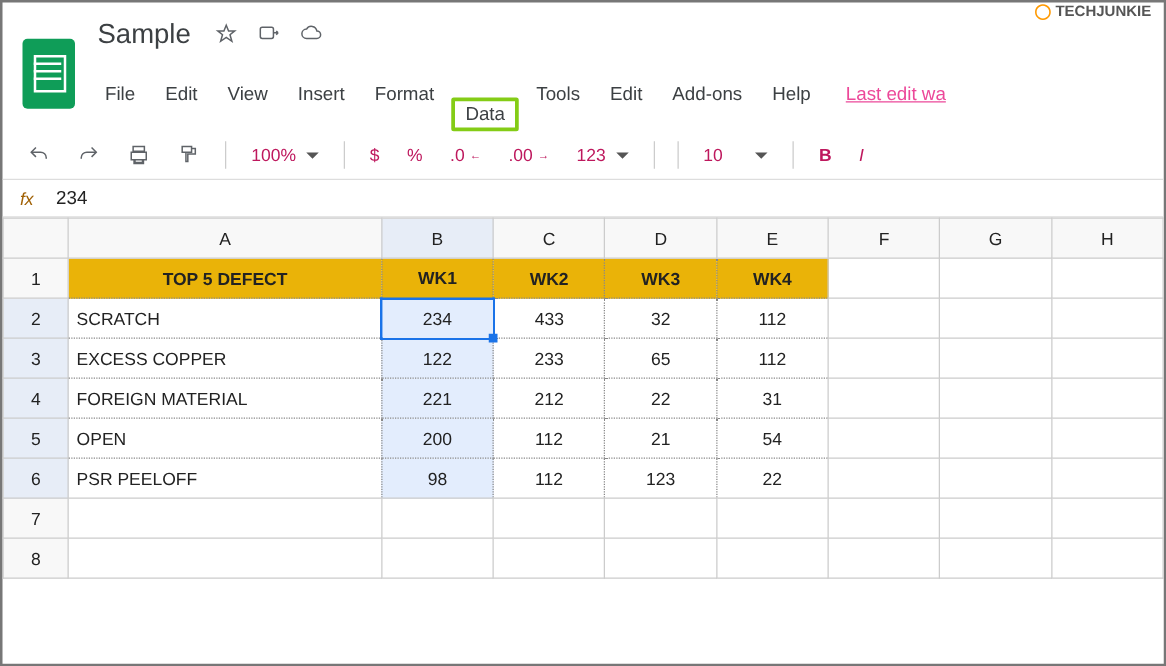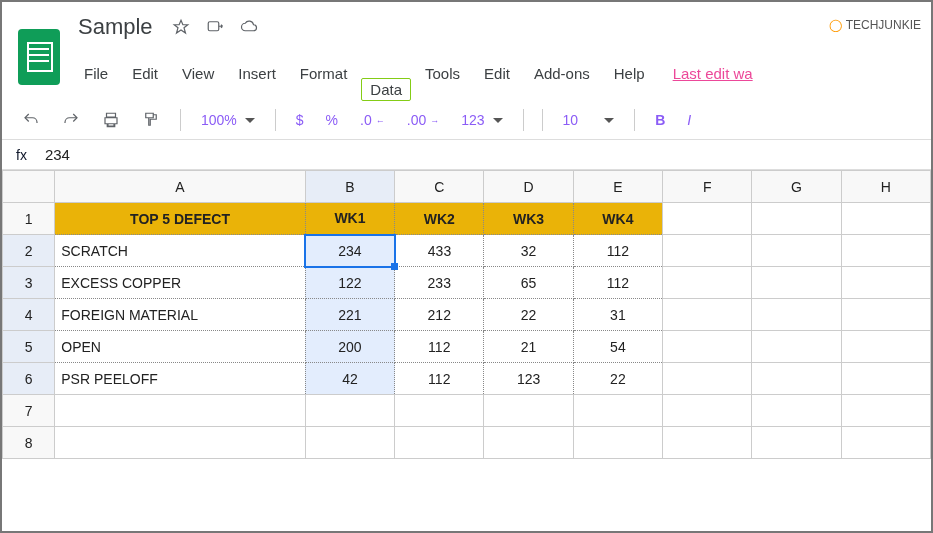--- a/index.html
+++ b/index.html
@@ -1,35 +1,35 @@
 <!DOCTYPE html>
 <html><head>
   <meta charset="utf-8">
   <style>
     * { margin:0; padding:0; box-sizing:border-box; font-family: Arial, sans-serif; }
     body { width:933px; height:533px; background:#fff; border:2px solid #777; position:relative; overflow:hidden;}
-    .watermark { position:absolute; top:16px; right:10px; font-size:12px; font-weight:normal; color:#555;}
+    .watermark { position:absolute; top:0; right:10px; font-size:12px; font-weight:bold; color:#555;}
     .watermark .o{color:#f90;}
     .title-row { display:flex; align-items:center; padding:10px 16px 0 16px; gap:14px;text-align:center;}
     .app-icon {width:42px; height:56px; background:#0f9d58; border-radius:4px; position:relative; display:flex; align-items:center; justify-content:center;}
     .app-icon::before{content:""; position:absolute; width:22px; height:26px; border:2px solid #fff; top:13px; left:9px;}
     .app-icon::after{content:""; position:absolute; width:22px; height:2px; background:#fff; top:25px; left:9px; box-shadow:0 6px 0 #fff, 0 -6px 0 #fff;}
     .doc-head {display:flex; flex-direction:column; gap:2px;}
     .doc-name-row {display:flex; align-items:center; gap:14px;}
     .doc-name {font-size:22px; color:#3c4043; padding:2px 4px;}
     .tb-ico {width:20px; height:20px; color:#5f6368; display:inline-flex; align-items:center; justify-content:center;}
     .menu-row {display:flex; align-items:center; gap:4px; font-size:15px; color:#3c4043; margin-top:2px;}
     .menu-item {padding:4px 10px; cursor:pointer; border-radius:2px;}
-    .menu-item.highlight{border:1px solid #84cc16; padding:2px 8px;margin-top:32px;}
+    .menu-item.highlight{border:3px solid #84cc16; padding:2px 8px;margin-top:32px;}
     .last-edit {color:#ec4899; text-decoration:underline; margin-left:14px;}
-    .toolbar {display:flex; align-items:center; padding:6px 14px; gap:10px; border-bottom:1px solid #ddd; font-size:14px; color:#8b5cf6;}
+    .toolbar {display:flex; align-items:center; padding:6px 14px; gap:10px; border-bottom:1px solid #ddd; font-size:14px; color:#be185d;}
     .tsep{width:1px; height:22px; background:#ccc; margin:0 4px;}
     .tbtn{padding:4px 6px; cursor:pointer; display:inline-flex; align-items:center; gap:4px;}
     .fx-row {display:flex; align-items:center; border-bottom:1px solid #ddd; padding:6px 14px; gap:18px; font-size:14px;}
-    .fx-lab {color:#0f172a;}
+    .fx-lab {font-style:italic; color:#a16207;}
     .fx-input {flex:1; font-size:15px; color:#222; border:none; outline:none;}
     table.sheet {border-collapse:collapse; width:100%; table-layout:fixed;}
     table.sheet th, table.sheet td {border:1px solid #ccc; height:32px; font-size:14px; color:#222;}
     .corner{width:48px; background:#f8f8f8;}
     th.colh{background:#f8f8f8; font-weight:400; color:#555; text-align:center;}
     th.colh.sel{background:#e7edf7;}
     th.rowh{background:#f8f8f8; font-weight:400; color:#555; text-align:center; width:48px;}
     th.rowh.sel{background:#e7edf7;}
     td.cell{text-align:center; padding:0 6px;}
     td.leftcell{text-align:left; padding-left:6px;}
@@ -221,21 +221,21 @@
     <td class="cell data-outline">112</td>
     <td class="cell data-outline">21</td>
     <td class="cell data-outline">54</td>
     <td class="cell"></td>
         <td class="cell"></td>
         <td class="cell"></td>
   </tr>
   <tr>
     <th class="rowh sel">6</th>
     <td class="leftcell data-outline">PSR PEELOFF</td>
-    <td class="cell selcol data-outline">42</td>
+    <td class="cell selcol data-outline">98</td>
     <td class="cell data-outline">112</td>
     <td class="cell data-outline">123</td>
     <td class="cell data-outline">22</td>
     <td class="cell"></td>
         <td class="cell"></td>
         <td class="cell"></td>
   </tr>
   <tr>
     <th class="rowh">7</th>
     <td class="cell"></td>

